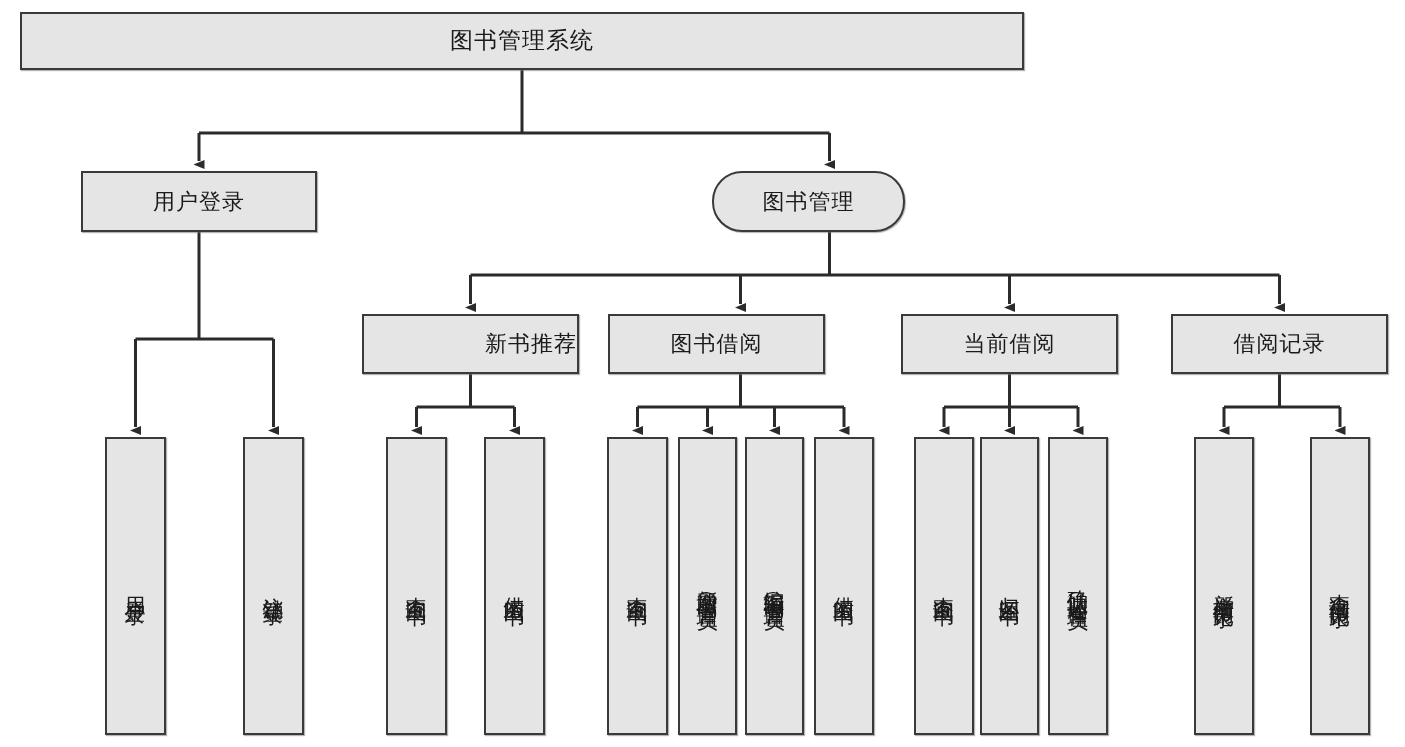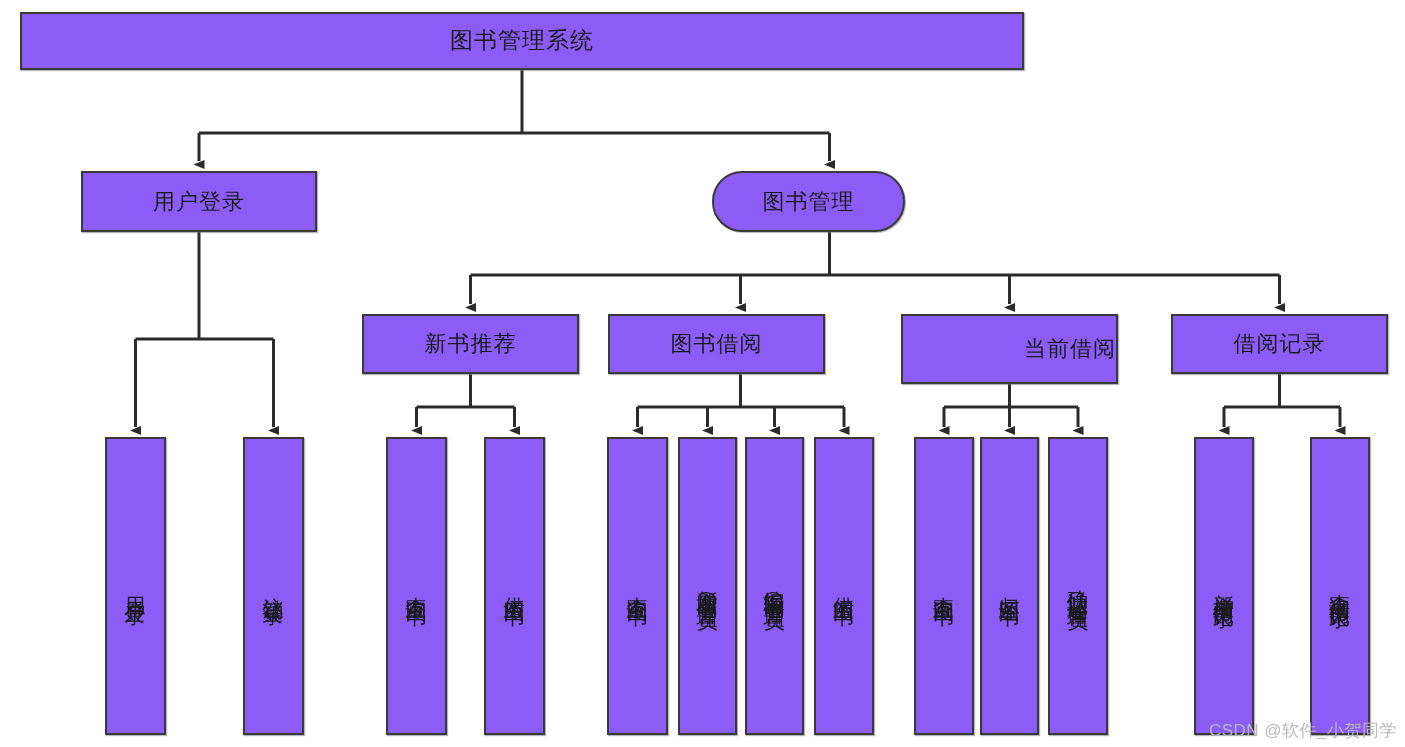--- a/index.html
+++ b/index.html
@@ -22,21 +22,21 @@
   svg#tree-svg {
     position: absolute;
     left: 0;
     top: 0;
     width: 1405px;
     height: 747px;
   }
   .node-box {
     position: absolute;
     box-sizing: border-box;
-    background: #8b5cf6;
+    background: #e5e5e5;
     border: 2.5px solid #3a3a3a;
     box-shadow: 1px 1px 1px rgba(120,120,120,0.55);
     display: flex;
     align-items: center;
     justify-content: center;
     overflow: hidden;
   }
   .node-label {
     color: #1a1a1a;
     font-size: 22px;
@@ -115,27 +115,27 @@
   <div id="node-layer">
       <div class="node-box root" style="left: 20px; top: 12px; width: 1004px; height: 58px;">
         <span class="node-label">图书管理系统</span>
       </div>
       <div class="node-box" style="left: 81px; top: 171px; width: 236px; height: 61px;">
         <span class="node-label">用户登录</span>
       </div>
       <div class="node-box" style="left: 712px; top: 171px; width: 193px; height: 61px; border-radius: 30px;">
         <span class="node-label">图书管理</span>
       </div>
-      <div class="node-box" style="left: 362px; top: 314px; width: 217px; height: 60px;">
+      <div class="node-box" style="left: 362px; top: 314px; width: 217px; height: 60px; justify-content: flex-end;">
         <span class="node-label">新书推荐</span>
       </div>
       <div class="node-box" style="left: 608px; top: 314px; width: 217px; height: 60px;">
         <span class="node-label">图书借阅</span>
       </div>
-      <div class="node-box" style="left: 901px; top: 314px; width: 217px; height: 70px; justify-content: flex-end;">
+      <div class="node-box" style="left: 901px; top: 314px; width: 217px; height: 60px;">
         <span class="node-label">当前借阅</span>
       </div>
       <div class="node-box" style="left: 1171px; top: 314px; width: 217px; height: 60px; font-family: Liberation Serif, serif;">
         <span class="node-label">借阅记录</span>
       </div>
       <div class="node-box vertical" style="left: 105px; top: 437px; width: 61px; height: 298px;">
         <span class="node-label">用户登录</span>
       </div>
       <div class="node-box vertical" style="left: 243px; top: 437px; width: 61px; height: 298px;">
         <span class="node-label">注销登录</span>
@@ -168,14 +168,13 @@
         <span class="node-label">确认归还（管理员）</span>
       </div>
       <div class="node-box vertical" style="left: 1194px; top: 437px; width: 60px; height: 298px;">
         <span class="node-label">新增借阅记录</span>
       </div>
       <div class="node-box vertical" style="left: 1310px; top: 437px; width: 60px; height: 298px;">
         <span class="node-label">查询借阅记录</span>
       </div>
     </div>
 
-  <div class="watermark">CSDN @软件_小贺同学</div>
 </div>
 
 </body></html>

